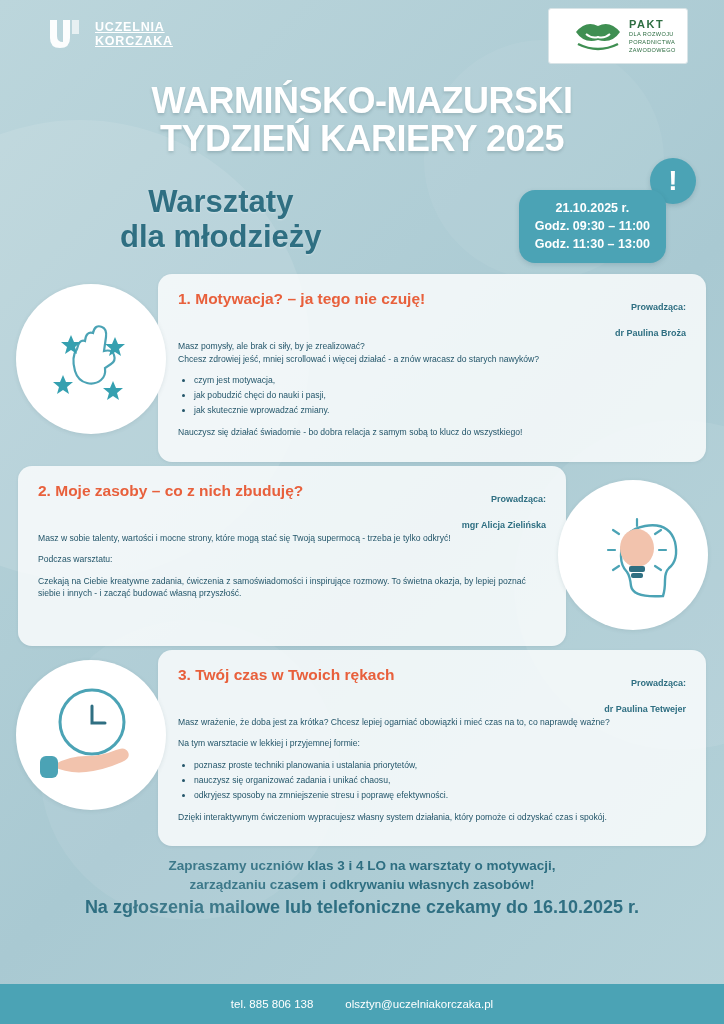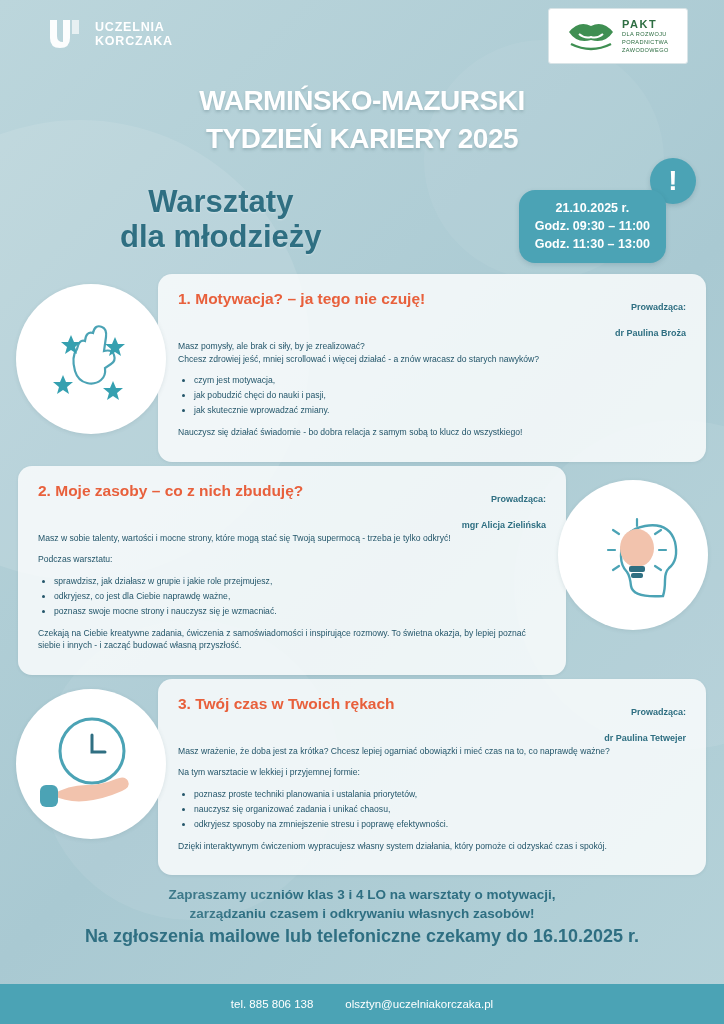--- a/index.html
+++ b/index.html
@@ -29,41 +29,41 @@
 
   
   .top-bar { position: relative; height: 72px; }
   .logo-left {
     position: absolute; left: 46px; top: 14px;
     display: flex; align-items: center; gap: 9px;
   }
   .logo-mark { width: 40px; height: 40px; }
   .logo-text {
     color: #ffffff; font-weight: bold; font-size: 12.5px;
-    line-height: 14px; letter-spacing: 0.8px;
+    line-height: 14px; letter-spacing: 0.8px; text-decoration: underline;
   }
   .pakt-box {
     position: absolute; right: 36px; top: 8px;
     width: 140px; height: 56px;
     background: #ffffff; border: 1px solid #d9e4e7;
     border-radius: 3px;
     display: flex; align-items: center; gap: 5px;
-    padding: 5px 16px;
+    padding: 5px 23px;
   }
   .pakt-logo { width: 52px; height: 44px; flex: none; }
   .pakt-text { font-size: 5.6px; line-height: 8px; color: #2a6b3f; }
   .pakt-text .p1 { font-size: 11px; font-weight: bold; letter-spacing: 1.5px; color: #2e6e42; line-height: 12px;}
   .pakt-text .p2 { letter-spacing: .4px; }
 
   
   .main-title {
     text-align: center;
     color: #ffffff;
     font-weight: bold;
-    font-size: 28px;
+    font-size: 36px;
     line-height: 38px;
     letter-spacing: -0.5px;
     margin-top: 10px;
     text-shadow: 0 2px 3px rgba(60,90,100,0.25);
   }
   .subtitle-row {
     position: relative;
     margin-top: 24px;
     height: 92px;
   }
@@ -250,25 +250,20 @@
       <div class="sec2-head">
         <div class="sec-title">2. Moje zasoby – co z nich zbuduję?</div>
         <div class="lead">
           <span>Prowadząca:</span><br>
           <span>mgr Alicja Zielińska</span>
         </div>
       </div>
       <div class="body-txt">
         <p>Masz w sobie talenty, wartości i mocne strony, które mogą stać się Twoją supermocą - trzeba je tylko odkryć!</p>
         <p>Podczas warsztatu:</p>
-        <ul>
-          <li>sprawdzisz, jak działasz w grupie i jakie role przejmujesz,</li>
-          <li>odkryjesz, co jest dla Ciebie naprawdę ważne,</li>
-          <li>poznasz swoje mocne strony i nauczysz się je wzmacniać.</li>
-        </ul>
         <p>Czekają na Ciebie kreatywne zadania, ćwiczenia z samoświadomości i inspirujące rozmowy. To świetna okazja, by lepiej poznać siebie i innych - i zacząć budować własną przyszłość.</p>
       </div>
     </div>
   </div>
 
   <div class="section">
     <div class="art left">
       <svg width="130" height="130" viewBox="0 0 130 130">
         <circle cx="66" cy="52" r="32" fill="none" stroke="#4ba3b5" stroke-width="3"></circle>
         <circle cx="66" cy="52" r="24" fill="#ffffff"></circle>

